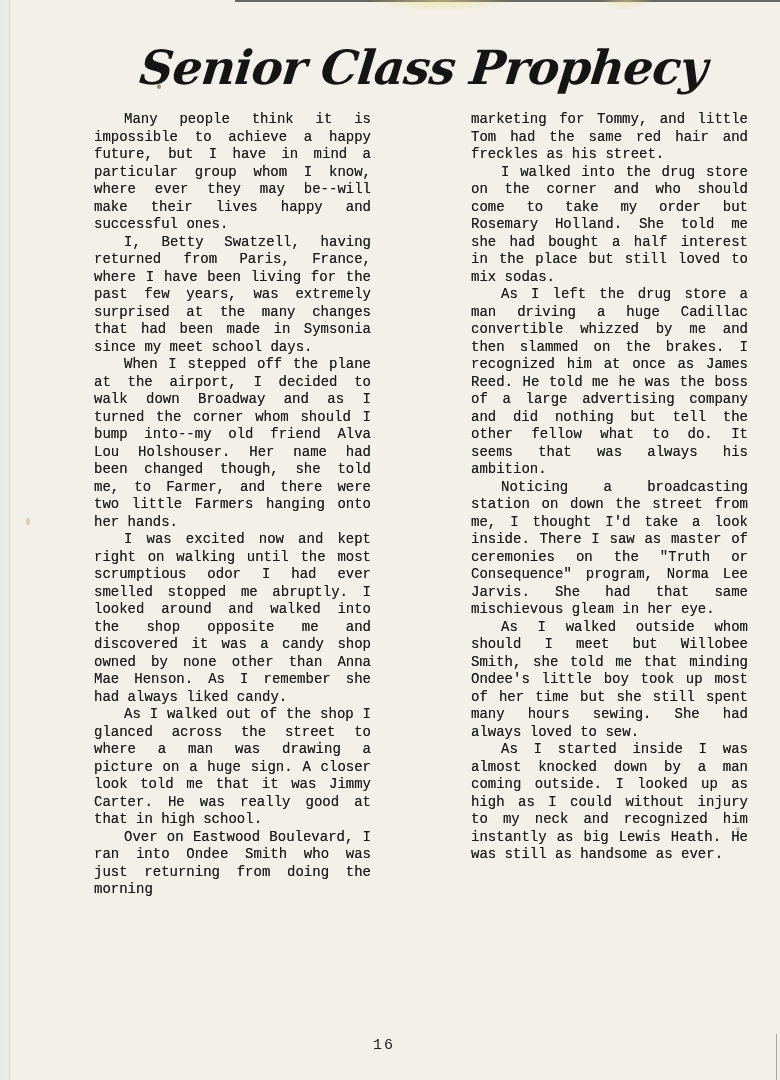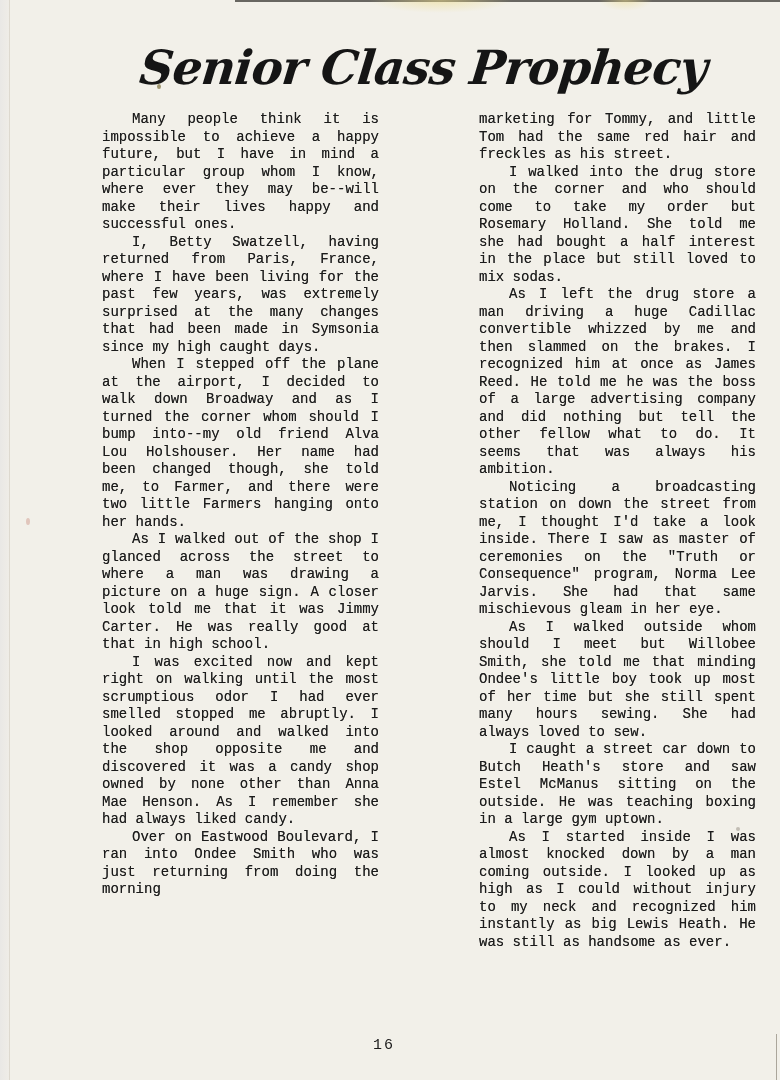--- a/index.html
+++ b/index.html
@@ -58,21 +58,21 @@
     font-weight: bold;
     font-size: 47px;
     letter-spacing: -1px;
     color: #151515;
     transform: skewX(-6deg);
     white-space: nowrap;
   }
 
   
   .columns {
-    position: absolute; top: 111px; left: 102px;
+    position: absolute; top: 111px; left: 94px;
     width: 654px;
     display: flex;
     gap: 100px;
     justify-content: flex-end;
   }
   .col { width: 294px; }
   .col p {
     margin: 0;
     font-family: "Liberation Mono", monospace;
     font-size: 14px;
@@ -108,32 +108,31 @@
   <div class="speck-2"></div>
   <div class="speck-3"></div>
 
   <div class="title-wrap">
     <span class="title">Senior Class Prophecy</span>
   </div>
 
   <div class="columns">
     <div class="col">
       <p>Many people think it is impossible to achieve a happy future, but I have in mind a particular group whom I know, where ever they may be--will make their lives happy and successful ones.</p>
-      <p>I, Betty Swatzell, having returned from Paris, France, where I have been living for the past few years, was extremely surprised at the many changes that had been made in Symsonia since my high caught days.</p>
+      <p>I, Betty Swatzell, having returned from Paris, France, where I have been living for the past few years, was extremely surprised at the many changes that had been made in Symsonia since my meet school days.</p>
       <p>When I stepped off the plane at the airport, I decided to walk down Broadway and as I turned the corner whom should I bump into--my old friend Alva Lou Holshouser. Her name had been changed though, she told me, to Farmer, and there were two little Farmers hanging onto her hands.</p>
+      <p>I was excited now and kept right on walking until the most scrumptious odor I had ever smelled stopped me abruptly. I looked around and walked into the shop opposite me and discovered it was a candy shop owned by none other than Anna Mae Henson. As I remember she had always liked candy.</p>
       <p>As I walked out of the shop I glanced across the street to where a man was drawing a picture on a huge sign. A closer look told me that it was Jimmy Carter. He was really good at that in high school.</p>
-      <p>I was excited now and kept right on walking until the most scrumptious odor I had ever smelled stopped me abruptly. I looked around and walked into the shop opposite me and discovered it was a candy shop owned by none other than Anna Mae Henson. As I remember she had always liked candy.</p>
       <p>Over on Eastwood Boulevard, I ran into Ondee Smith who was just returning from doing the morning</p>
     </div>
     <div class="col">
       <p class="cont">marketing for Tommy, and little Tom had the same red hair and freckles as his street.</p>
       <p>I walked into the drug store on the corner and who should come to take my order but Rosemary Holland. She told me she had bought a half interest in the place but still loved to mix sodas.</p>
       <p>As I left the drug store a man driving a huge Cadillac convertible whizzed by me and then slammed on the brakes. I recognized him at once as James Reed. He told me he was the boss of a large advertising company and did nothing but tell the other fellow what to do. It seems that was always his ambition.</p>
       <p>Noticing a broadcasting station on down the street from me, I thought I'd take a look inside. There I saw as master of ceremonies on the "Truth or Consequence" program, Norma Lee Jarvis. She had that same mischievous gleam in her eye.</p>
       <p>As I walked outside whom should I meet but Willobee Smith, she told me that minding Ondee's little boy took up most of her time but she still spent many hours sewing. She had always loved to sew.</p>
-      <p>I caught a street car down to Butch Heath's store and saw Estel McManus sitting on the outside. He was teaching boxing in a large gym uptown.</p>
       <p>As I started inside I was almost knocked down by a man coming outside. I looked up as high as I could without injury to my neck and recognized him instantly as big Lewis Heath. He was still as handsome as ever.</p>
     </div>
   </div>
 
   <div class="page-number">16</div>
 
 </div>
 
 </body></html>

